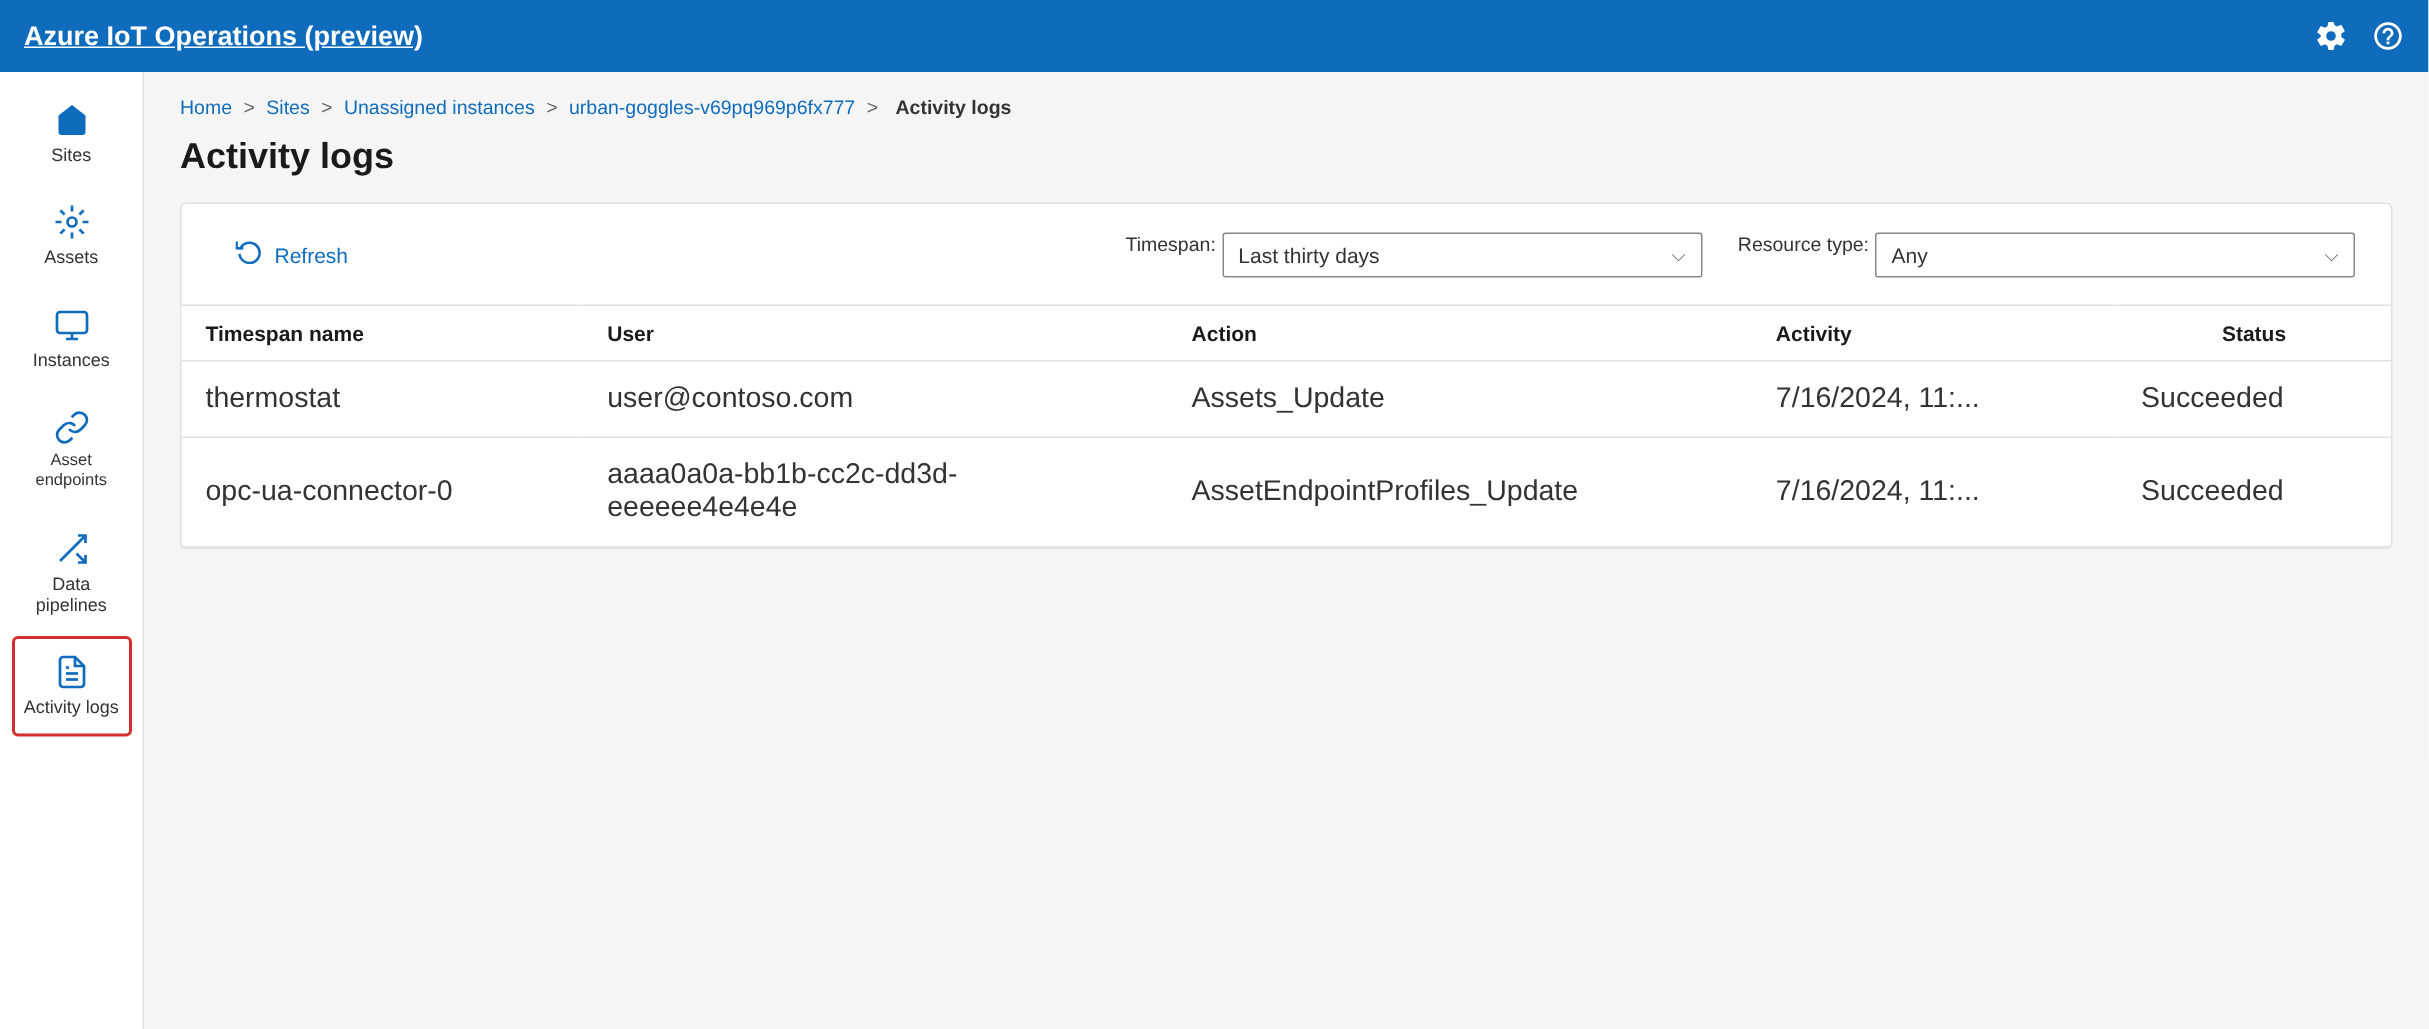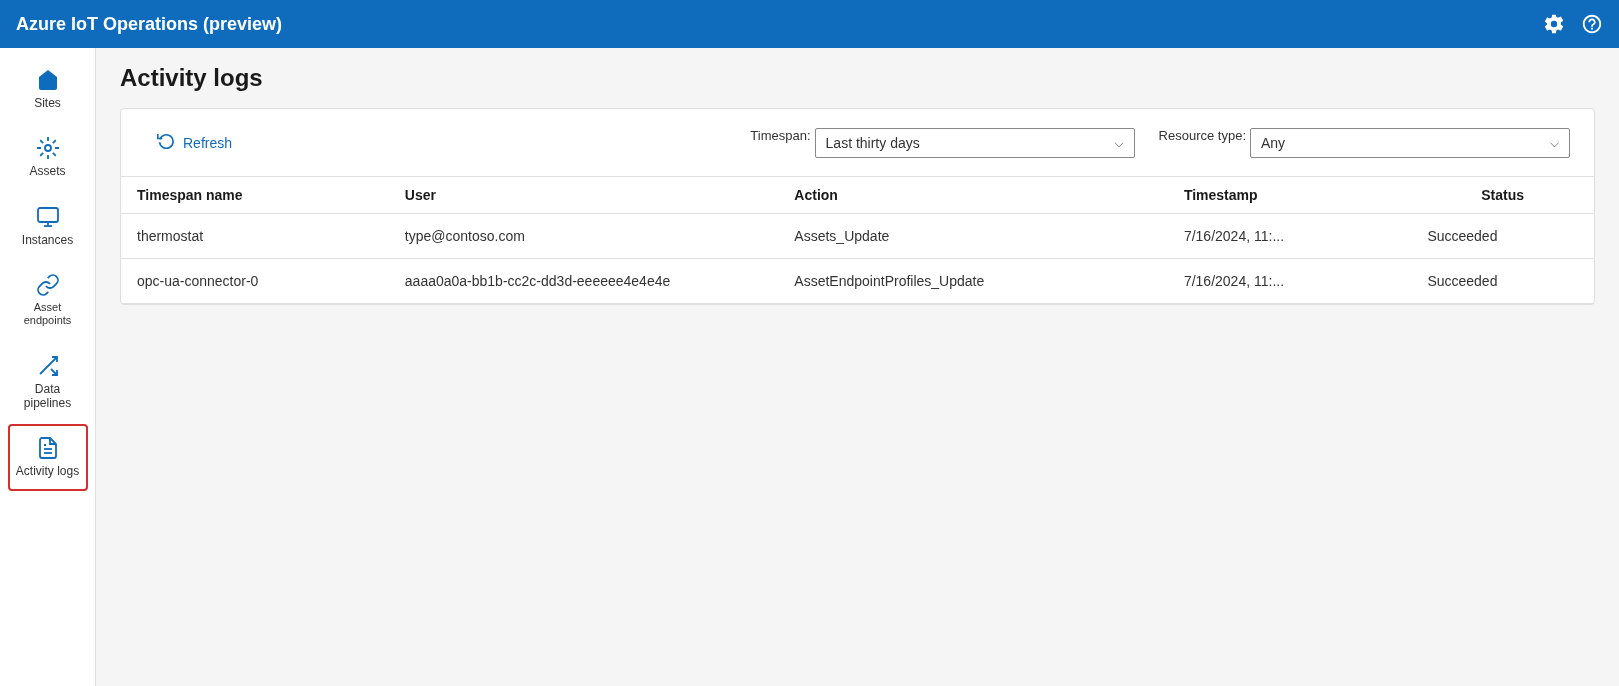--- a/index.html
+++ b/index.html
@@ -8,20 +8,21 @@
     
     .topbar {
       background-color: #0f6cbd;
       color: white;
       height: 48px;
       display: flex;
       align-items: center;
       justify-content: space-between;
       padding: 0 16px;
       flex-shrink: 0;
+      text-decoration: underline;
     }
     .topbar-title {
       font-size: 18px;
       font-weight: 600;
       color: white;
     }
     .topbar-icons {
       display: flex;
       gap: 16px;
       align-items: center;
@@ -203,21 +204,21 @@
     th {
       text-align: left;
       padding: 10px 16px;
       font-weight: 600;
       font-size: 14px;
       color: #1a1a1a;
       background: #fff;
     }
     td {
       padding: 14px 16px;
-      font-size: 14px;
+      font-size: 19px;
       color: #333;
       border-bottom: 1px solid #e0e0e0;
     }
 
     .col-resource { width: 220px; }
     .col-user { width: 320px; }
     .col-action { width: 320px; }
     .col-timestamp { width: 200px; }
     .col-status { width: 150px; text-align: center; }
   </style>
@@ -307,20 +308,31 @@
             <polyline points="10 9 9 9 8 9"></polyline>
           </svg>
       </div>
       <span class="sidebar-item-label">Activity logs</span>
     </div>
 
   </nav>
 
   <div class="content">
 
+    <div class="breadcrumb">
+      <a>Home</a>
+      <span> &gt; </span>
+      <a>Sites</a>
+      <span> &gt; </span>
+      <a>Unassigned instances</a>
+      <span> &gt; </span>
+      <a>urban-goggles-v69pq969p6fx777</a>
+      <span> &gt; </span>
+      <span class="current">Activity logs</span>
+    </div>
 
     <h1 class="page-title">Activity logs</h1>
 
     <div class="card">
 
       <div class="toolbar">
         <div class="toolbar-left">
           <button class="refresh-btn">
             <span class="refresh-icon">
               <svg width="18" height="18" viewBox="0 0 24 24" fill="none" stroke="#0f6cbd" stroke-width="2.2">
@@ -350,28 +362,28 @@
         </div>
       </div>
 
       <div class="table-container">
         <table>
           <thead>
             <tr>
               <th class="col-resource">Timespan name</th>
               <th class="col-user">User</th>
               <th class="col-action">Action</th>
-              <th class="col-timestamp">Timestamp</th>
+              <th class="col-timestamp">Activity</th>
               <th class="col-status">Status</th>
             </tr>
           </thead>
           <tbody id="table-body">
           <tr>
       <td>thermostat</td>
-      <td>type@contoso.com</td>
+      <td>user@contoso.com</td>
       <td>Assets_Update</td>
       <td>7/16/2024, 11:...</td>
       <td>Succeeded</td>
     </tr>
               <tr>
       <td>opc-ua-connector-0</td>
       <td>aaaa0a0a-bb1b-cc2c-dd3d-eeeeee4e4e4e</td>
       <td>AssetEndpointProfiles_Update</td>
       <td>7/16/2024, 11:...</td>
       <td>Succeeded</td>

